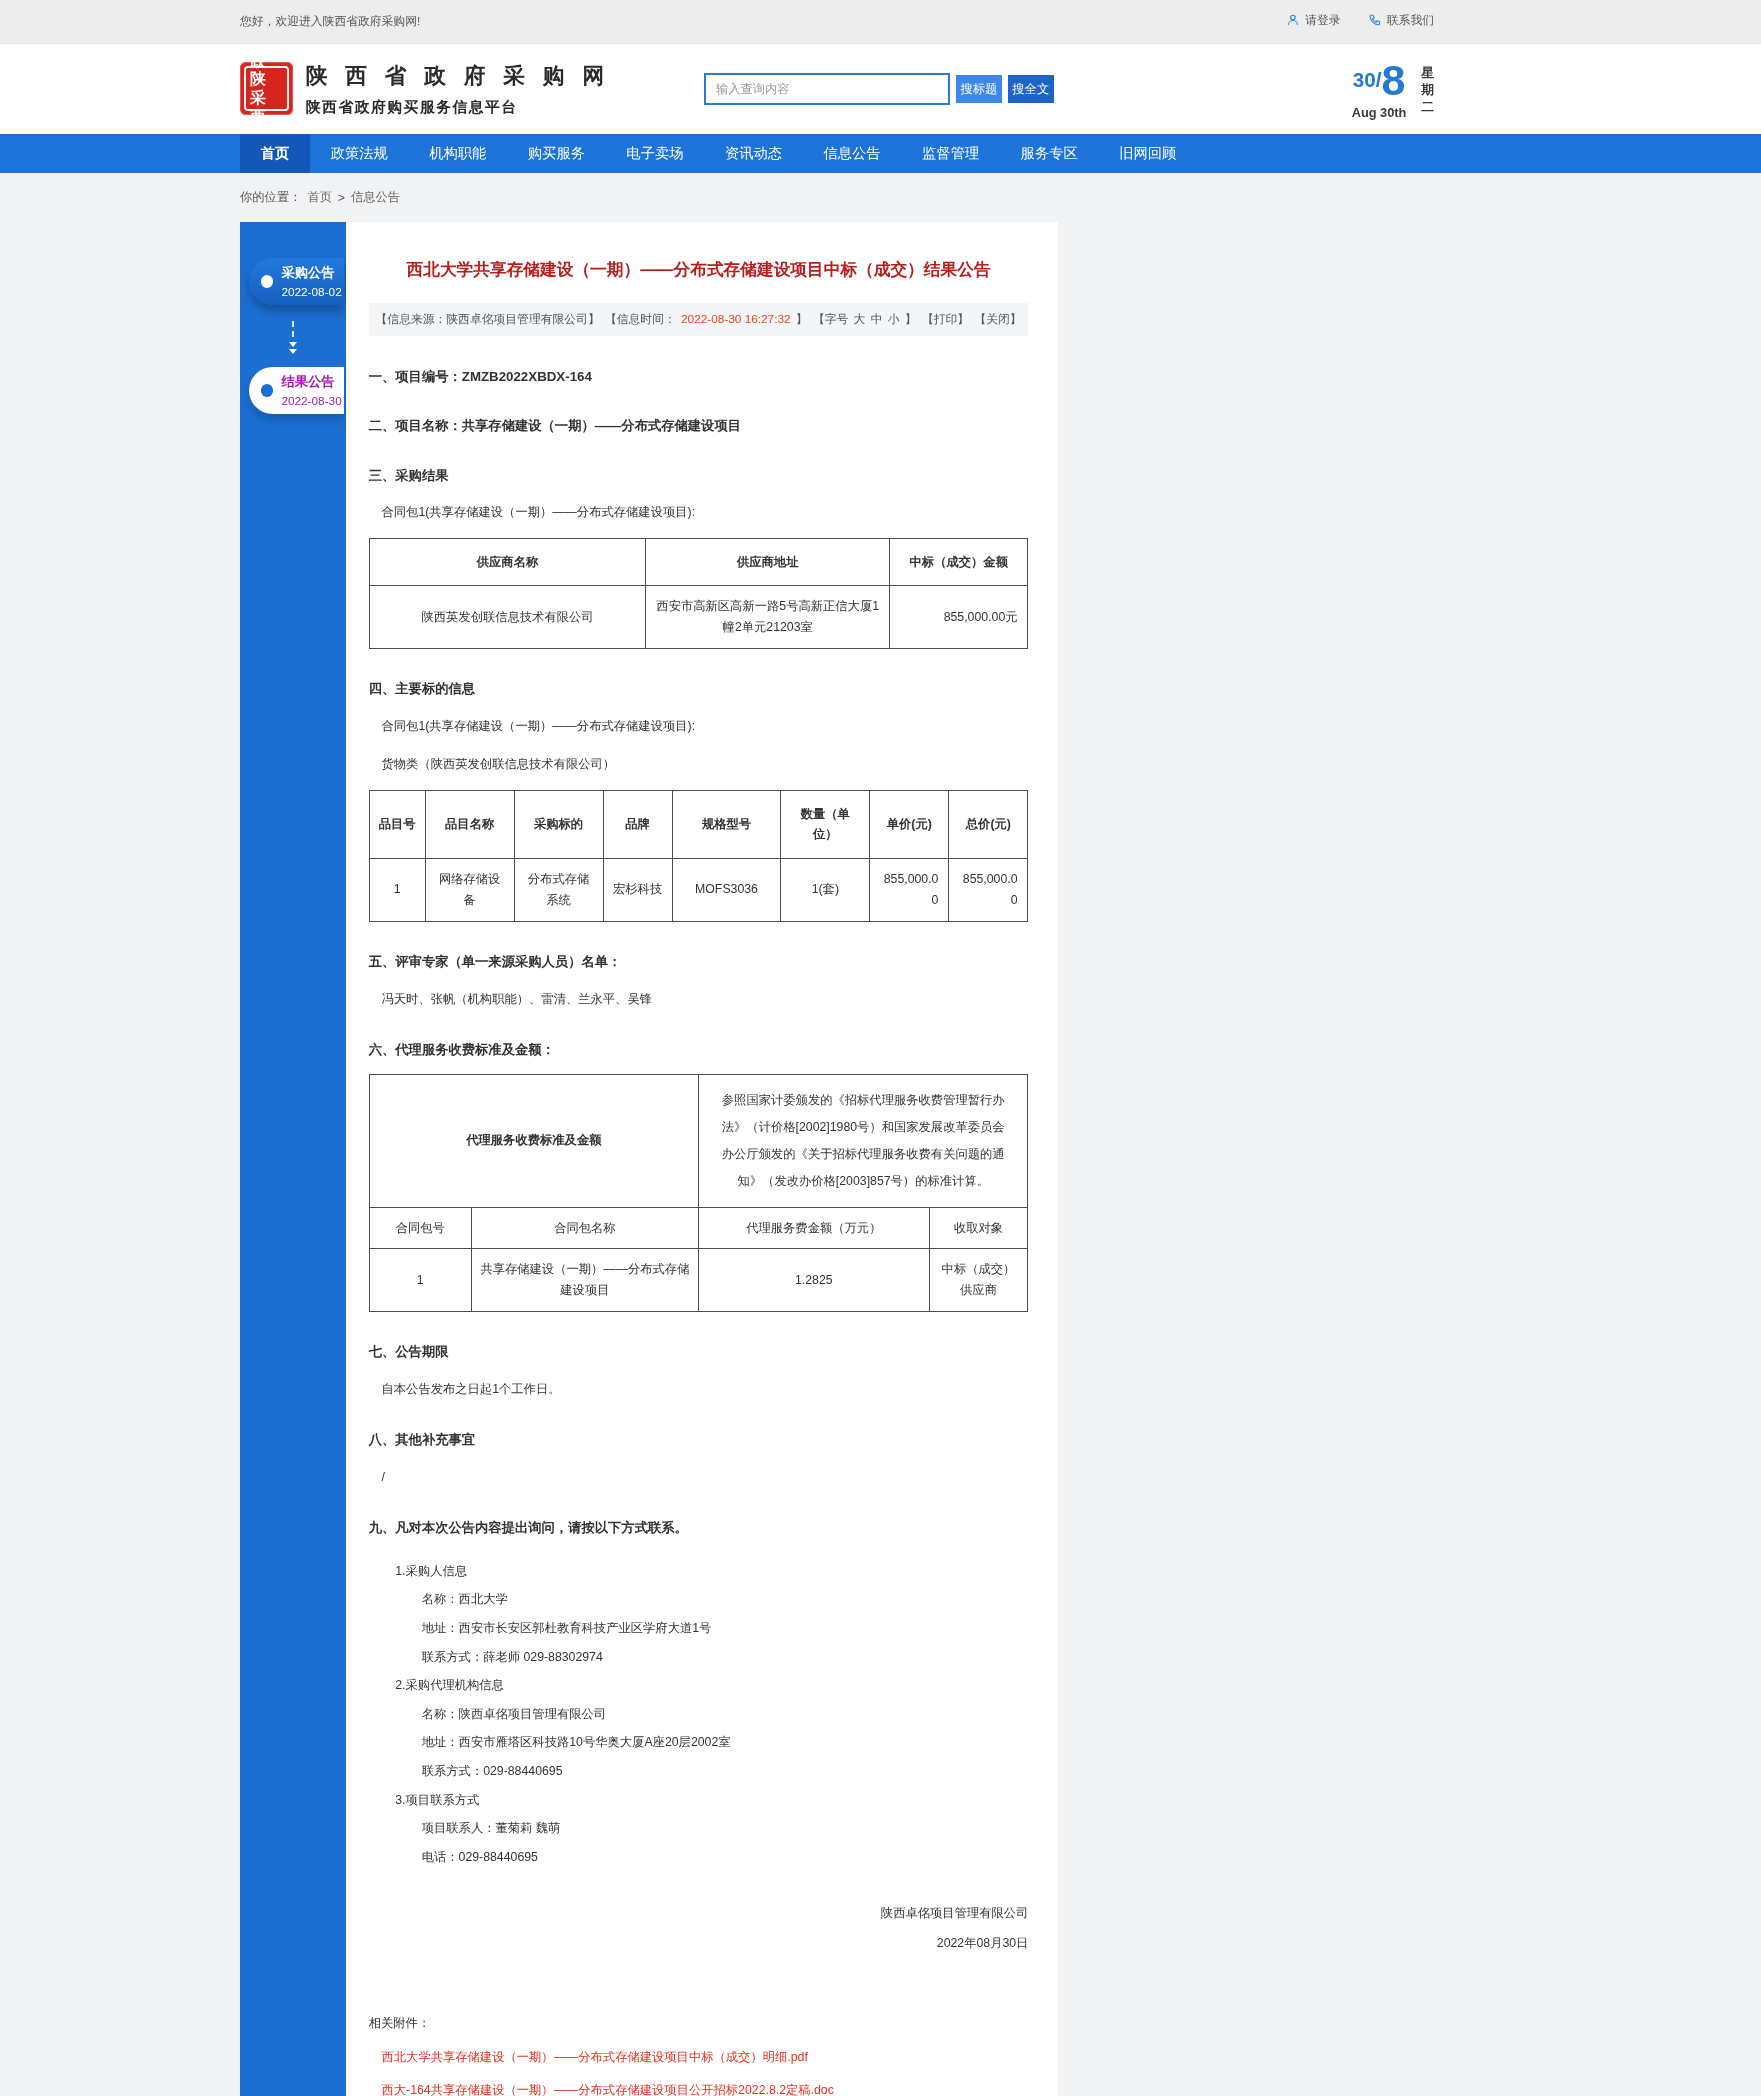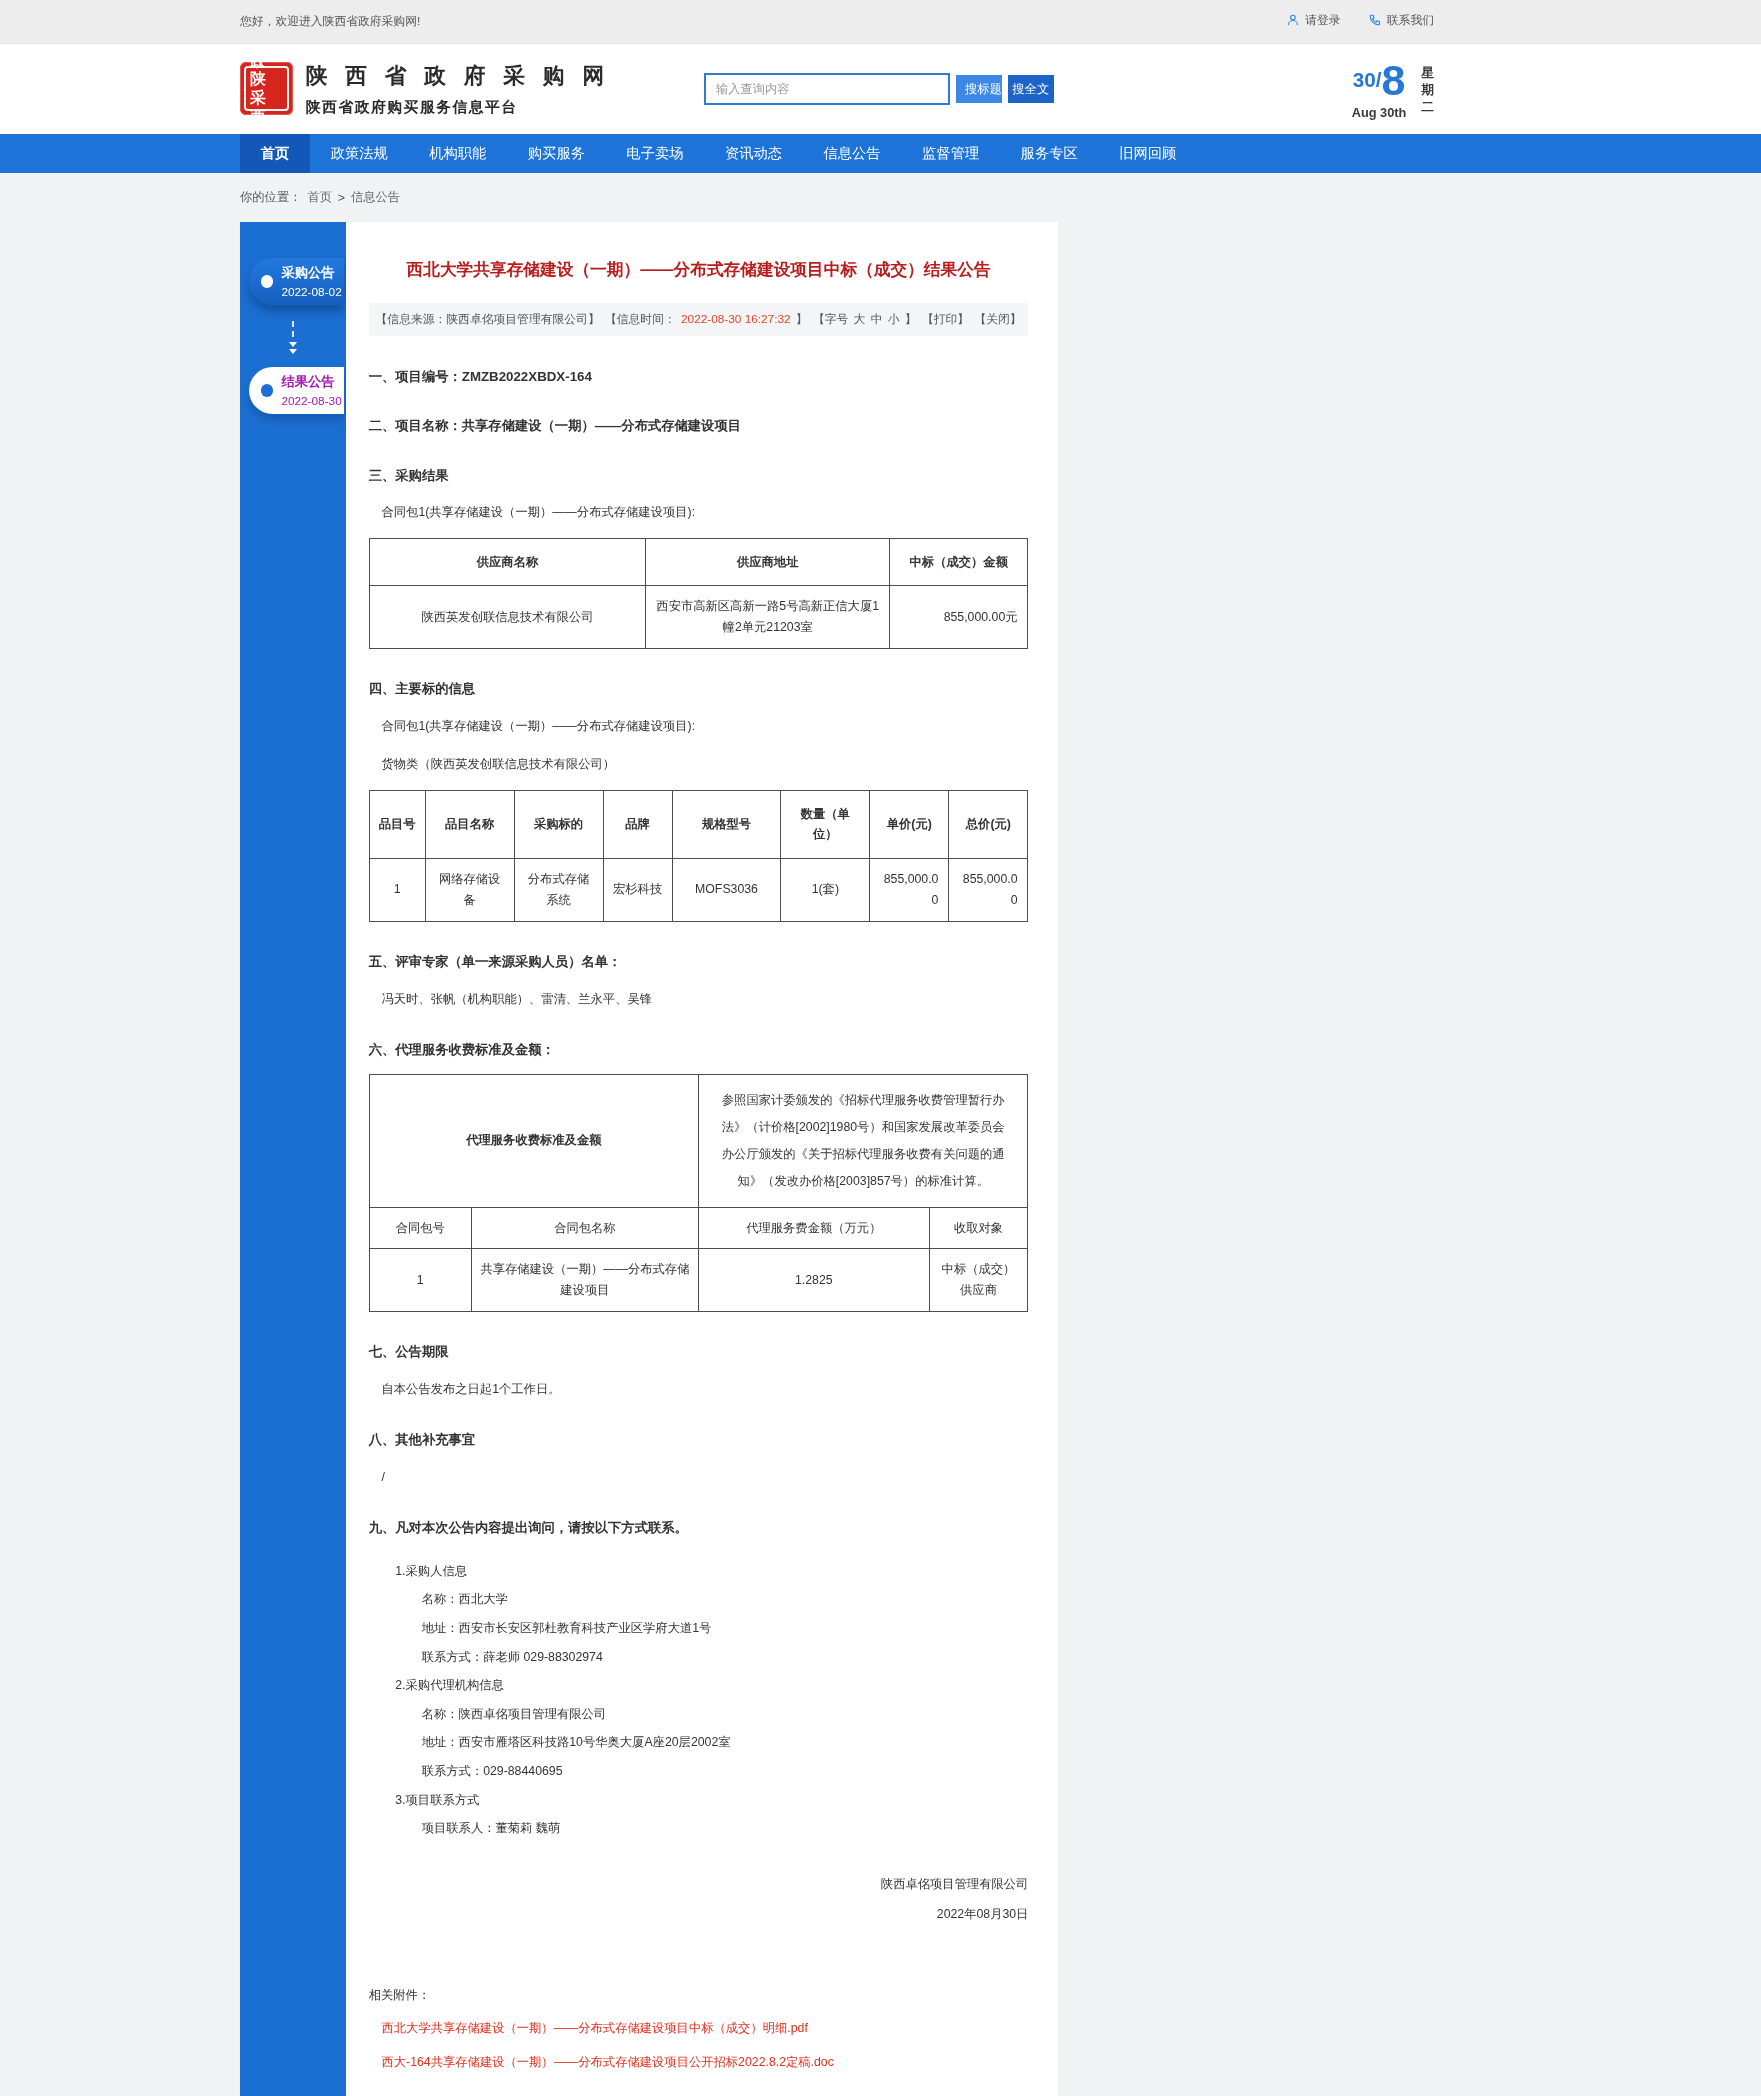--- a/index.html
+++ b/index.html
@@ -22,21 +22,21 @@
   .header .container { display:flex; align-items:center; height:100%; }
   .logo-group { display:flex; align-items:center; gap:12.8px; }
   .seal { width:53px; height:53px; background:#D5251D; border-radius:5.9px; display:flex; align-items:center; justify-content:center; box-shadow:0 0 0 1px #E4574F inset; }
   .seal-inner { width:45px; height:45px; border:2px solid rgba(255,255,255,.95); border-radius:3.9px; display:flex; flex-direction:column; align-items:center; justify-content:center; color:#fff; font-weight:bold; font-size:15.8px; line-height:18.7px; letter-spacing:3.9px; padding-left:3.9px; }
   .site-name { font-size:21.7px; font-weight:bold; color:#2A2A2A; letter-spacing:5.9px; }
   .site-subtitle { font-size:14.8px; font-weight:bold; color:#2A2A2A; letter-spacing:1.5px; margin-top:7.9px; }
   .search-group { display:flex; align-items:center; margin-left:94px; }
   .search-input { width:246px; height:31.5px; border:2px solid #2E7BD4; padding:0 9.9px; font-size:12.3px; color:#333; outline:none; font-family:inherit; }
   .search-input::placeholder { color:#9A9A9A; }
   .btn { border:none; color:#fff; font-size:12.3px; width:46px; height:28.6px; margin-left:5.9px; cursor:pointer; font-family:inherit; }
-  .btn-title { background:#3D87E6;text-align:right; }
+  .btn-title { background:#3D87E6; }
   .btn-full { background:#1C64C8; }
   .date-group { margin-left:auto; margin-right:87px; display:flex; gap:14.8px; }
   .date-top { color:#2577D8; font-weight:bold; display:flex; align-items:flex-start; justify-content:center; }
   .date-day { font-size:20.7px; padding-top:9.9px; }
   .date-month { font-size:43px; line-height:1; }
   .date-en { font-size:12.8px; font-weight:bold; color:#3A3A3A; margin-top:3px; text-align:center; }
   .weekday { display:flex; flex-direction:column; font-size:12.8px; font-weight:bold; color:#3A3A3A; line-height:16.7px; padding-top:6.9px; }
 
   
   .navbar { background:#1E73D8; height:39px; }
@@ -319,20 +319,21 @@
           <div class="contact-line ind1">1.采购人信息</div>
           <div class="contact-line ind2">名称：西北大学</div>
           <div class="contact-line ind2">地址：西安市长安区郭杜教育科技产业区学府大道1号</div>
           <div class="contact-line ind2">联系方式：薛老师 029-88302974</div>
           <div class="contact-line ind1">2.采购代理机构信息</div>
           <div class="contact-line ind2">名称：陕西卓佲项目管理有限公司</div>
           <div class="contact-line ind2">地址：西安市雁塔区科技路10号华奥大厦A座20层2002室</div>
           <div class="contact-line ind2">联系方式：029-88440695</div>
           <div class="contact-line ind1">3.项目联系方式</div>
           <div class="contact-line ind2">项目联系人：董菊莉 魏萌</div>
+          <div class="contact-line ind2">电话：029-88440695</div>
         </div>
 
         <div class="signature">
           <div>陕西卓佲项目管理有限公司</div>
           <div>2022年08月30日</div>
         </div>
 
         <div class="attachments">
           <div class="attach-label">相关附件：</div>
           <a class="attach-link">西北大学共享存储建设（一期）——分布式存储建设项目中标（成交）明细.pdf</a>

